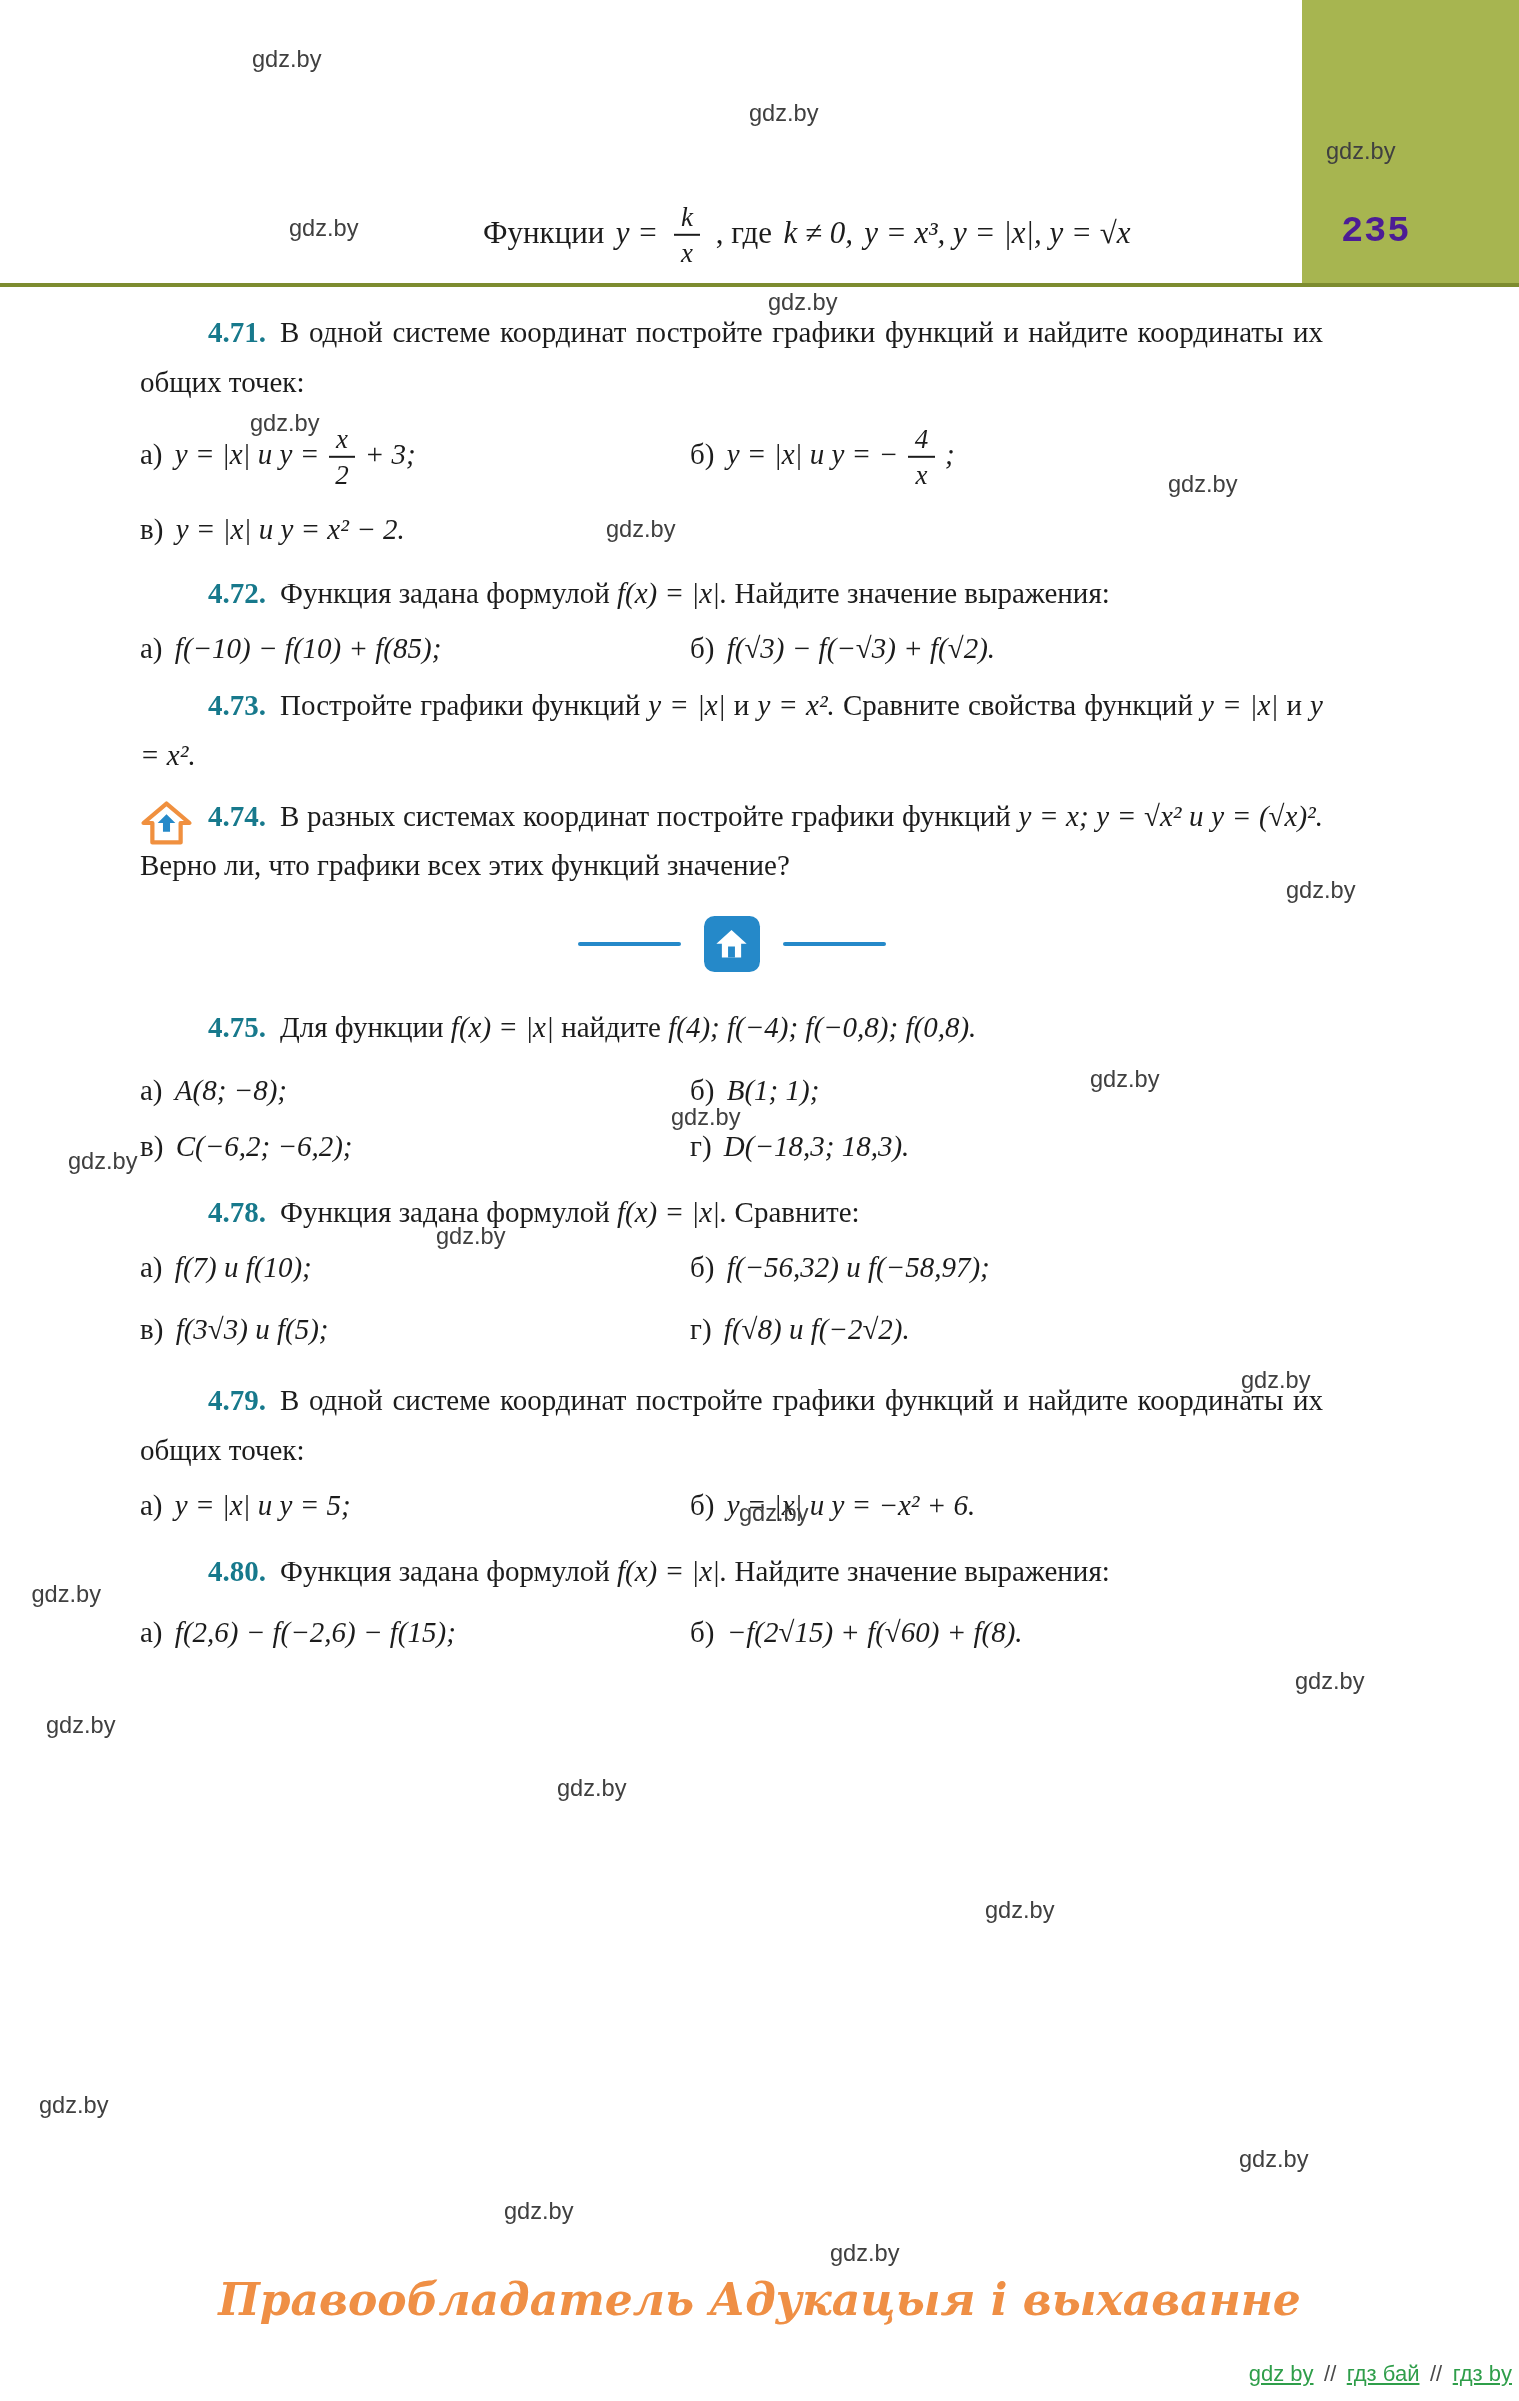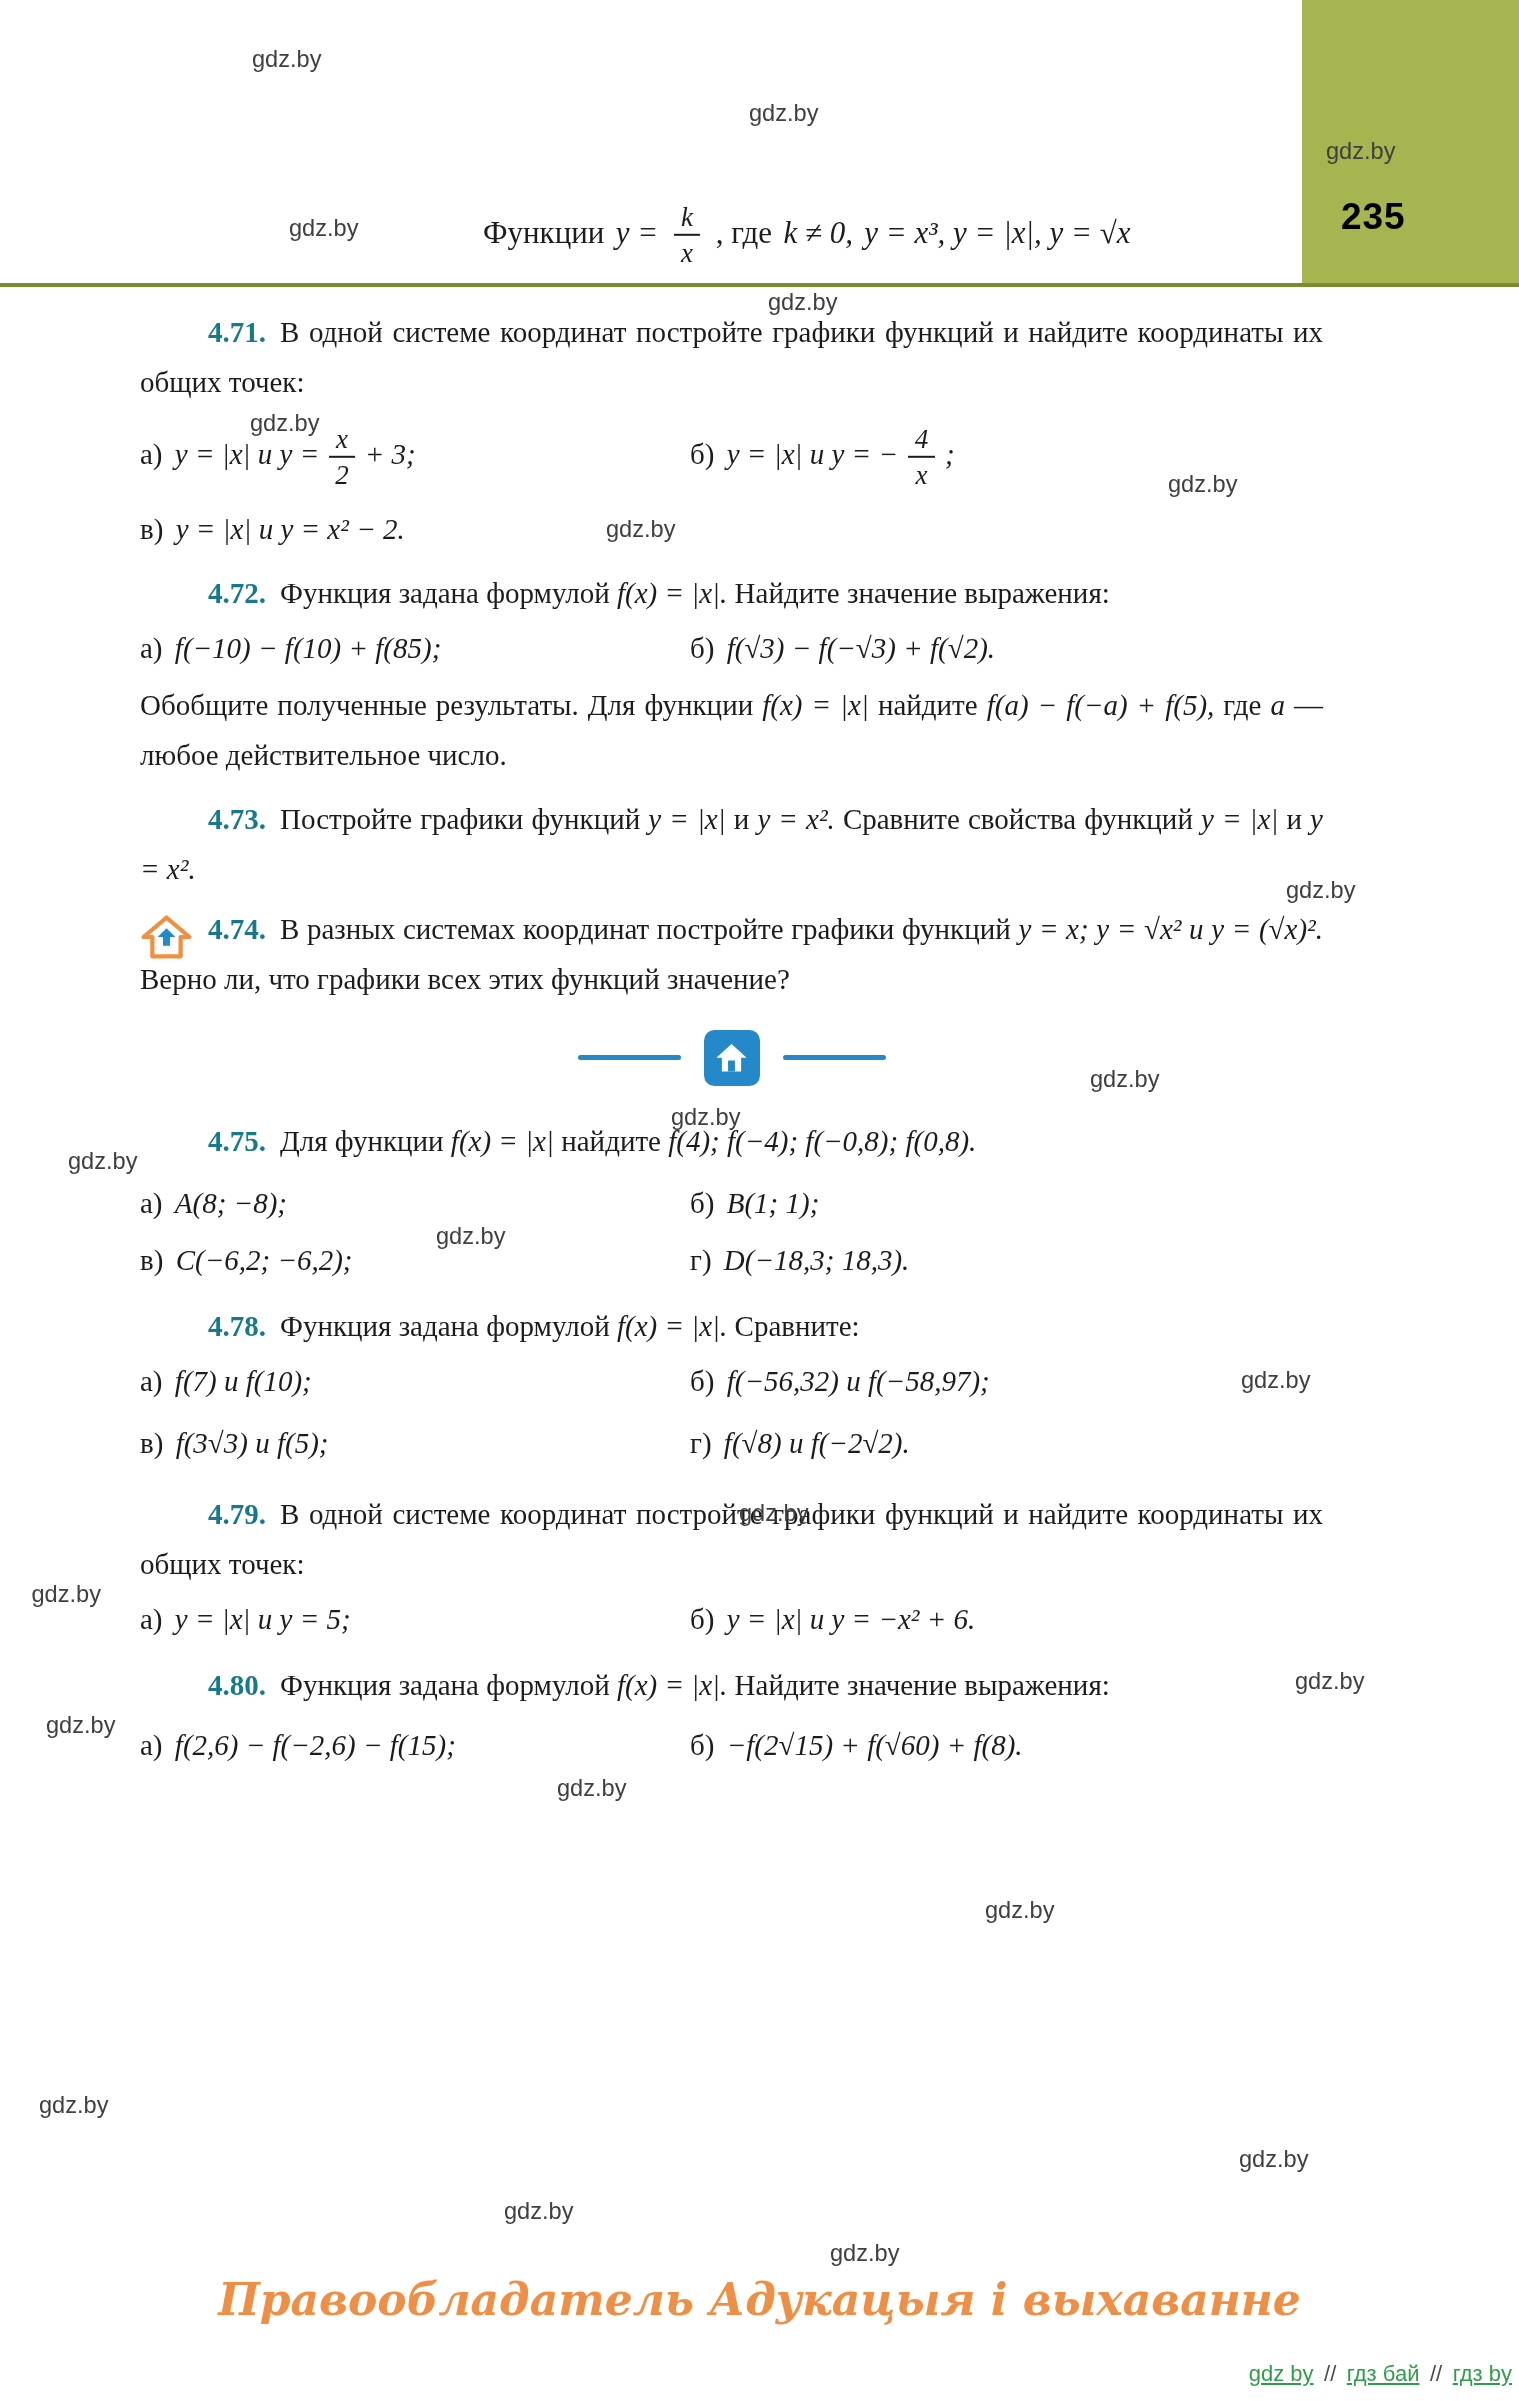--- a/index.html
+++ b/index.html
@@ -15,22 +15,22 @@
     font-size:23.6px; color:#404040; z-index:6; white-space:nowrap;
   }
   .banner {
     position:absolute; top:5.3px; left:0; width:1313px; text-align:center;
     font-family:"Liberation Sans", sans-serif; font-size:23.6px;
     color:var(--banner-green,#29ad4f); z-index:5;
   }
   
   .header-box { position:absolute; top:0; right:0; width:217px; height:283px; background:var(--header-green,#a7b550); }
   .header-box .pn {
-    position:absolute; left:39px; top:196px; font-size:37px; font-weight:bold;
-    color:#000000; font-family:Liberation Sans, sans-serif; letter-spacing:0.9px;
+    position:absolute; left:39px; top:210px; font-size:37px; font-weight:bold;
+    color:#4c1d95; font-family:Liberation Mono, monospace; letter-spacing:0.9px;
   }
   .header-rule { position:absolute; top:283px; left:0; width:1519px; height:4.4px; background:var(--rule-olive,#7d8c2f); }
   .header-formula {
     position:absolute; top:200px; left:483px; display:flex; align-items:center;
     gap:11.4px; font-size:31px; white-space:nowrap;text-align:center;
   }
   .m { font-style:italic; }
   .frac {
     display:inline-flex; flex-direction:column; align-items:center;
     vertical-align:middle; margin:0 4.4px; font-size:27px; line-height:1.12;
@@ -129,21 +129,20 @@
     <div class="opts">
       <div class="opt col-a">
         <span class="lbl">а)</span>
           <span class="m">f(−10) − f(10) + f(85);</span>
       </div>
       <div class="opt col-b">
         <span class="lbl">б)</span>
           <span class="m">f(√3) − f(−√3) + f(√2).</span>
       </div>
     </div>
-    <p class="para noindent" style="margin-bottom:14px"><span>Обобщите полученные результаты. Для функции </span><span class="m">f(x) = |x|</span><span> найдите </span><span class="m">f(a) − f(−a) + f(5),</span><span> где </span><span class="m">a</span><span> — любое действительное число.</span></p>
 
     <p class="para" style="margin-bottom:10.5px"><span class="ex-num">4.73.</span><span>Постройте графики функций </span><span class="m">y = |x|</span><span> и </span><span class="m">y = x².</span><span> Сравните свойства функций </span><span class="m">y = |x|</span><span> и </span><span class="m">y = x².</span></p>
 
     <p class="para">
       <svg class="hw-icon" width="53" height="46" viewBox="0 0 30 26">
           <path d="M15 2 L28 13 H23 V24 H7 V13 H2 Z" fill="none" stroke="#f0903f" stroke-width="2.4" stroke-linejoin="round"></path>
           <path d="M15 8 L20 13 H17 V18 H13 V13 H10 Z" fill="#2589c9"></path>
         </svg><span class="ex-num">4.74.</span><span>В разных системах координат постройте графики функций </span><span class="m">y = x;  y = √x²  и  y = (√x)².</span><span> Верно ли, что графики всех этих функций значение?</span></p>
 
     <div class="divider">

